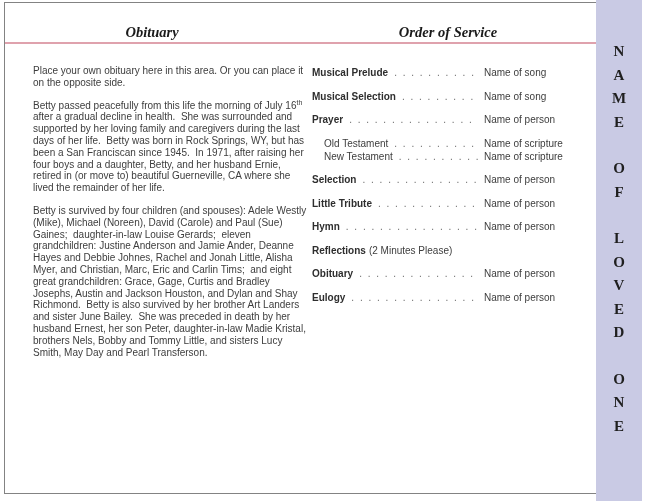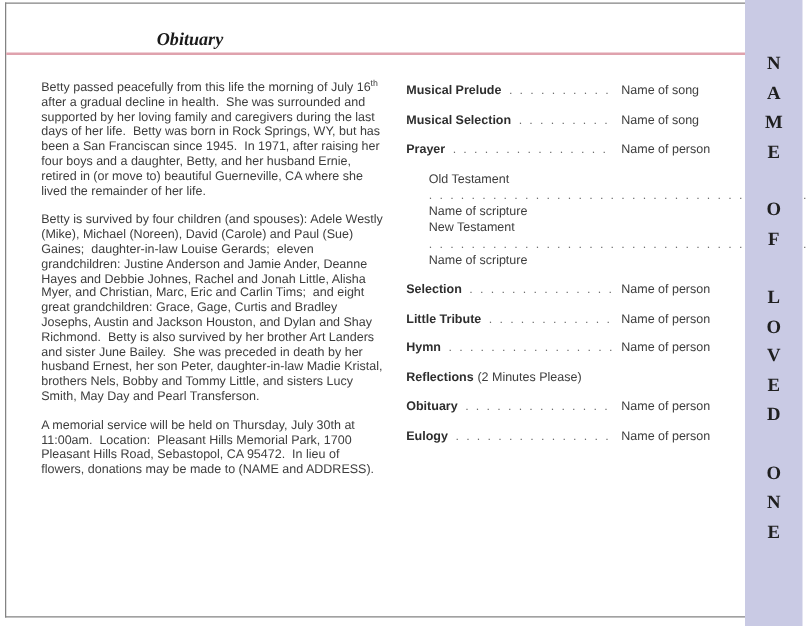--- a/index.html
+++ b/index.html
@@ -49,33 +49,33 @@
     margin: 0 0 11px 0;
   }
   .obituary-text sup {
     font-size: 7px;
     vertical-align: super;
     line-height: 0;
   }
   
   .service {
     position: absolute;
-    left: 325px; top: 66px; width: 276px;
+    left: 312px; top: 66px; width: 276px;
     font-size: 10px;
     color: #3d3d3d;
   }
   .svc-row {
     display: flex;
     align-items: baseline;
     line-height: 13px;
     margin-bottom: 10.5px;
     white-space: nowrap;
   }
   .svc-row.tight { margin-bottom: 0; }
-  .svc-row.sub { padding-left: 12px; flex-direction: column; }
+  .svc-row.sub { padding-left: 12px; }
   .svc-label { font-weight: bold; color: #2e2e2e; flex-shrink: 0; }
   .svc-row.sub .svc-label { font-weight: normal; color: #3d3d3d; }
   .svc-suffix { margin-left: 3px; font-weight: normal; color: #3d3d3d; }
   .svc-leader {
     flex: 1 1 auto;
     overflow: hidden;
     margin: 0 6px 0 6px;
     color: #6e6e6e;
     letter-spacing: 1.5px;
     white-space: nowrap;
@@ -106,27 +106,28 @@
   }
   .sidebar .word-start { margin-top: 23px; }
 </style>
 </head>
 <body>
 
 <div class="page-border"></div>
 
 <div class="headers">
   <div class="heading">Obituary</div>
+  <div class="heading">Order of Service</div>
 </div>
 <div class="header-rule"></div>
 
 <div class="obituary-text">
+  <div class="para">Place your own obituary here in this area. Or you can place it on the opposite side.</div>
   <div class="para"><span>Betty passed peacefully from this life the morning of July 16</span><sup>th</sup><span> after a gradual decline in health.  She was surrounded and supported by her loving family and caregivers during the last days of her life.  Betty was born in Rock Springs, WY, but has been a San Franciscan since 1945.  In 1971, after raising her four boys and a daughter, Betty, and her husband Ernie, retired in (or move to) beautiful Guerneville, CA where she lived the remainder of her life.</span></div>
   <div class="para">Betty is survived by four children (and spouses): Adele Westly (Mike), Michael (Noreen), David (Carole) and Paul (Sue) Gaines;  daughter-in-law Louise Gerards;  eleven grandchildren: Justine Anderson and Jamie Ander, Deanne Hayes and Debbie Johnes, Rachel and Jonah Little, Alisha Myer, and Christian, Marc, Eric and Carlin Tims;  and eight great grandchildren: Grace, Gage, Curtis and Bradley Josephs, Austin and Jackson Houston, and Dylan and Shay Richmond.  Betty is also survived by her brother Art Landers and sister June Bailey.  She was preceded in death by her husband Ernest, her son Peter, daughter-in-law Madie Kristal, brothers Nels, Bobby and Tommy Little, and sisters Lucy Smith, May Day and Pearl Transferson.</div>
-  <div class="para">A memorial service will be held on Thursday, July 30th at 11:00am.  Location:  Pleasant Hills Memorial Park, 1700 Pleasant Hills Road, Sebastopol, CA 95472.  In lieu of flowers, donations may be made to (NAME and ADDRESS).</div>
 </div>
 
 <div class="service">
   <div class="svc-row">
     <span class="svc-label">Musical Prelude</span>
     <span class="svc-leader">. . . . . . . . . . . . . . . . . . . . . . . . . . . . . . . . . . . . . . . . . . . . . . . . . .</span>
     <span class="svc-value">Name of song</span>
   </div>
   <div class="svc-row">
     <span class="svc-label">Musical Selection</span>

